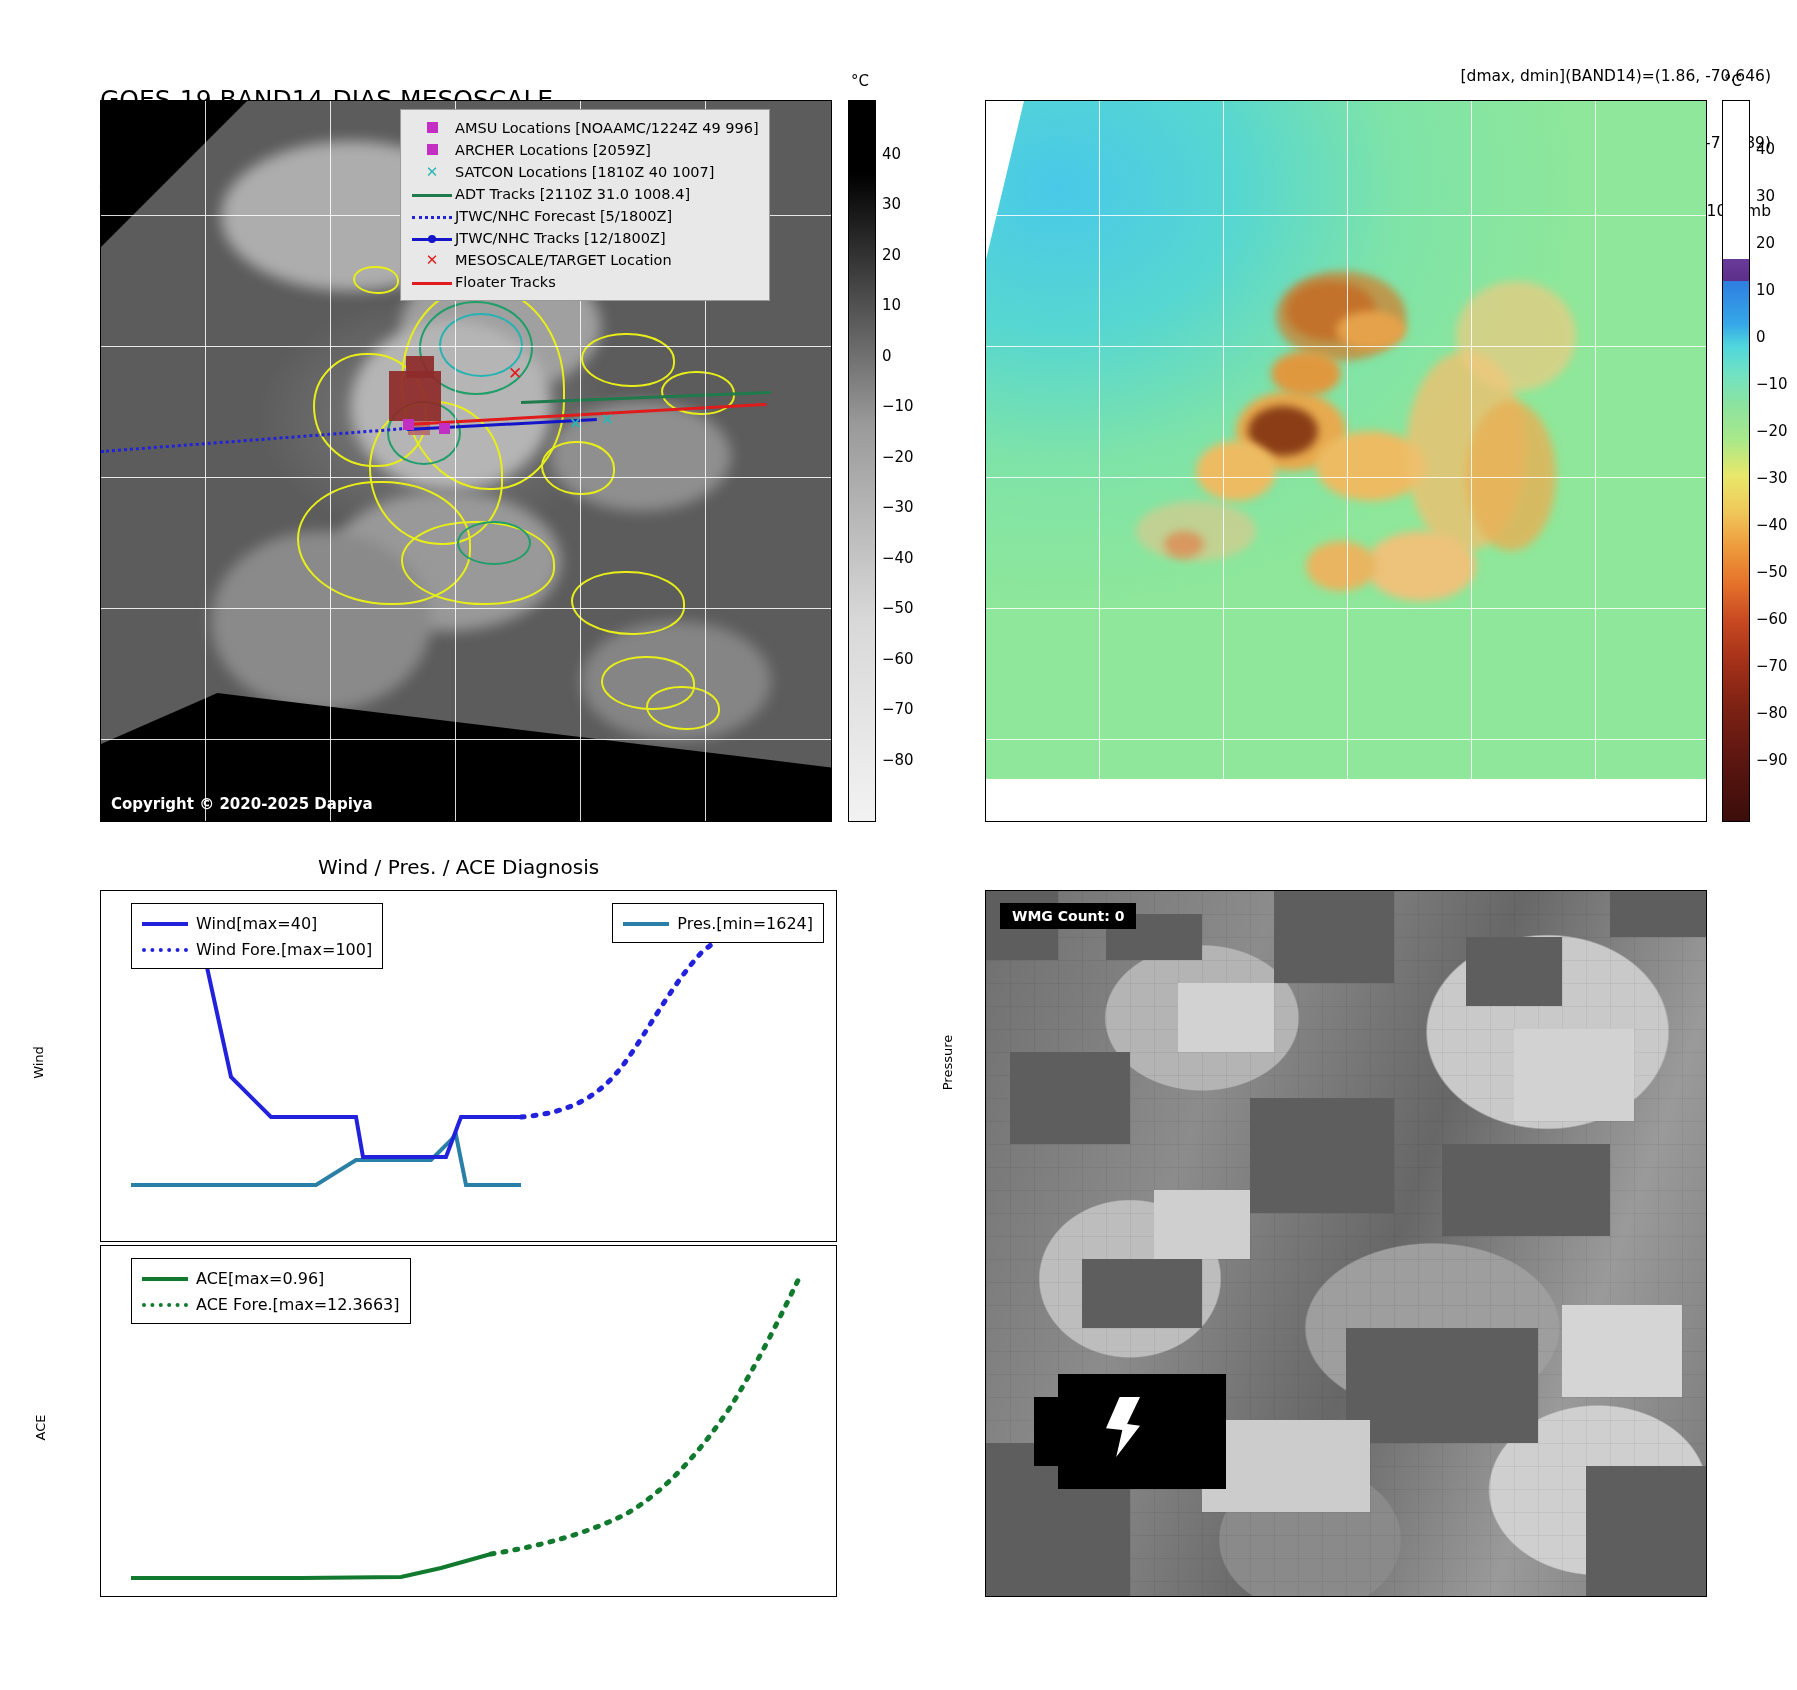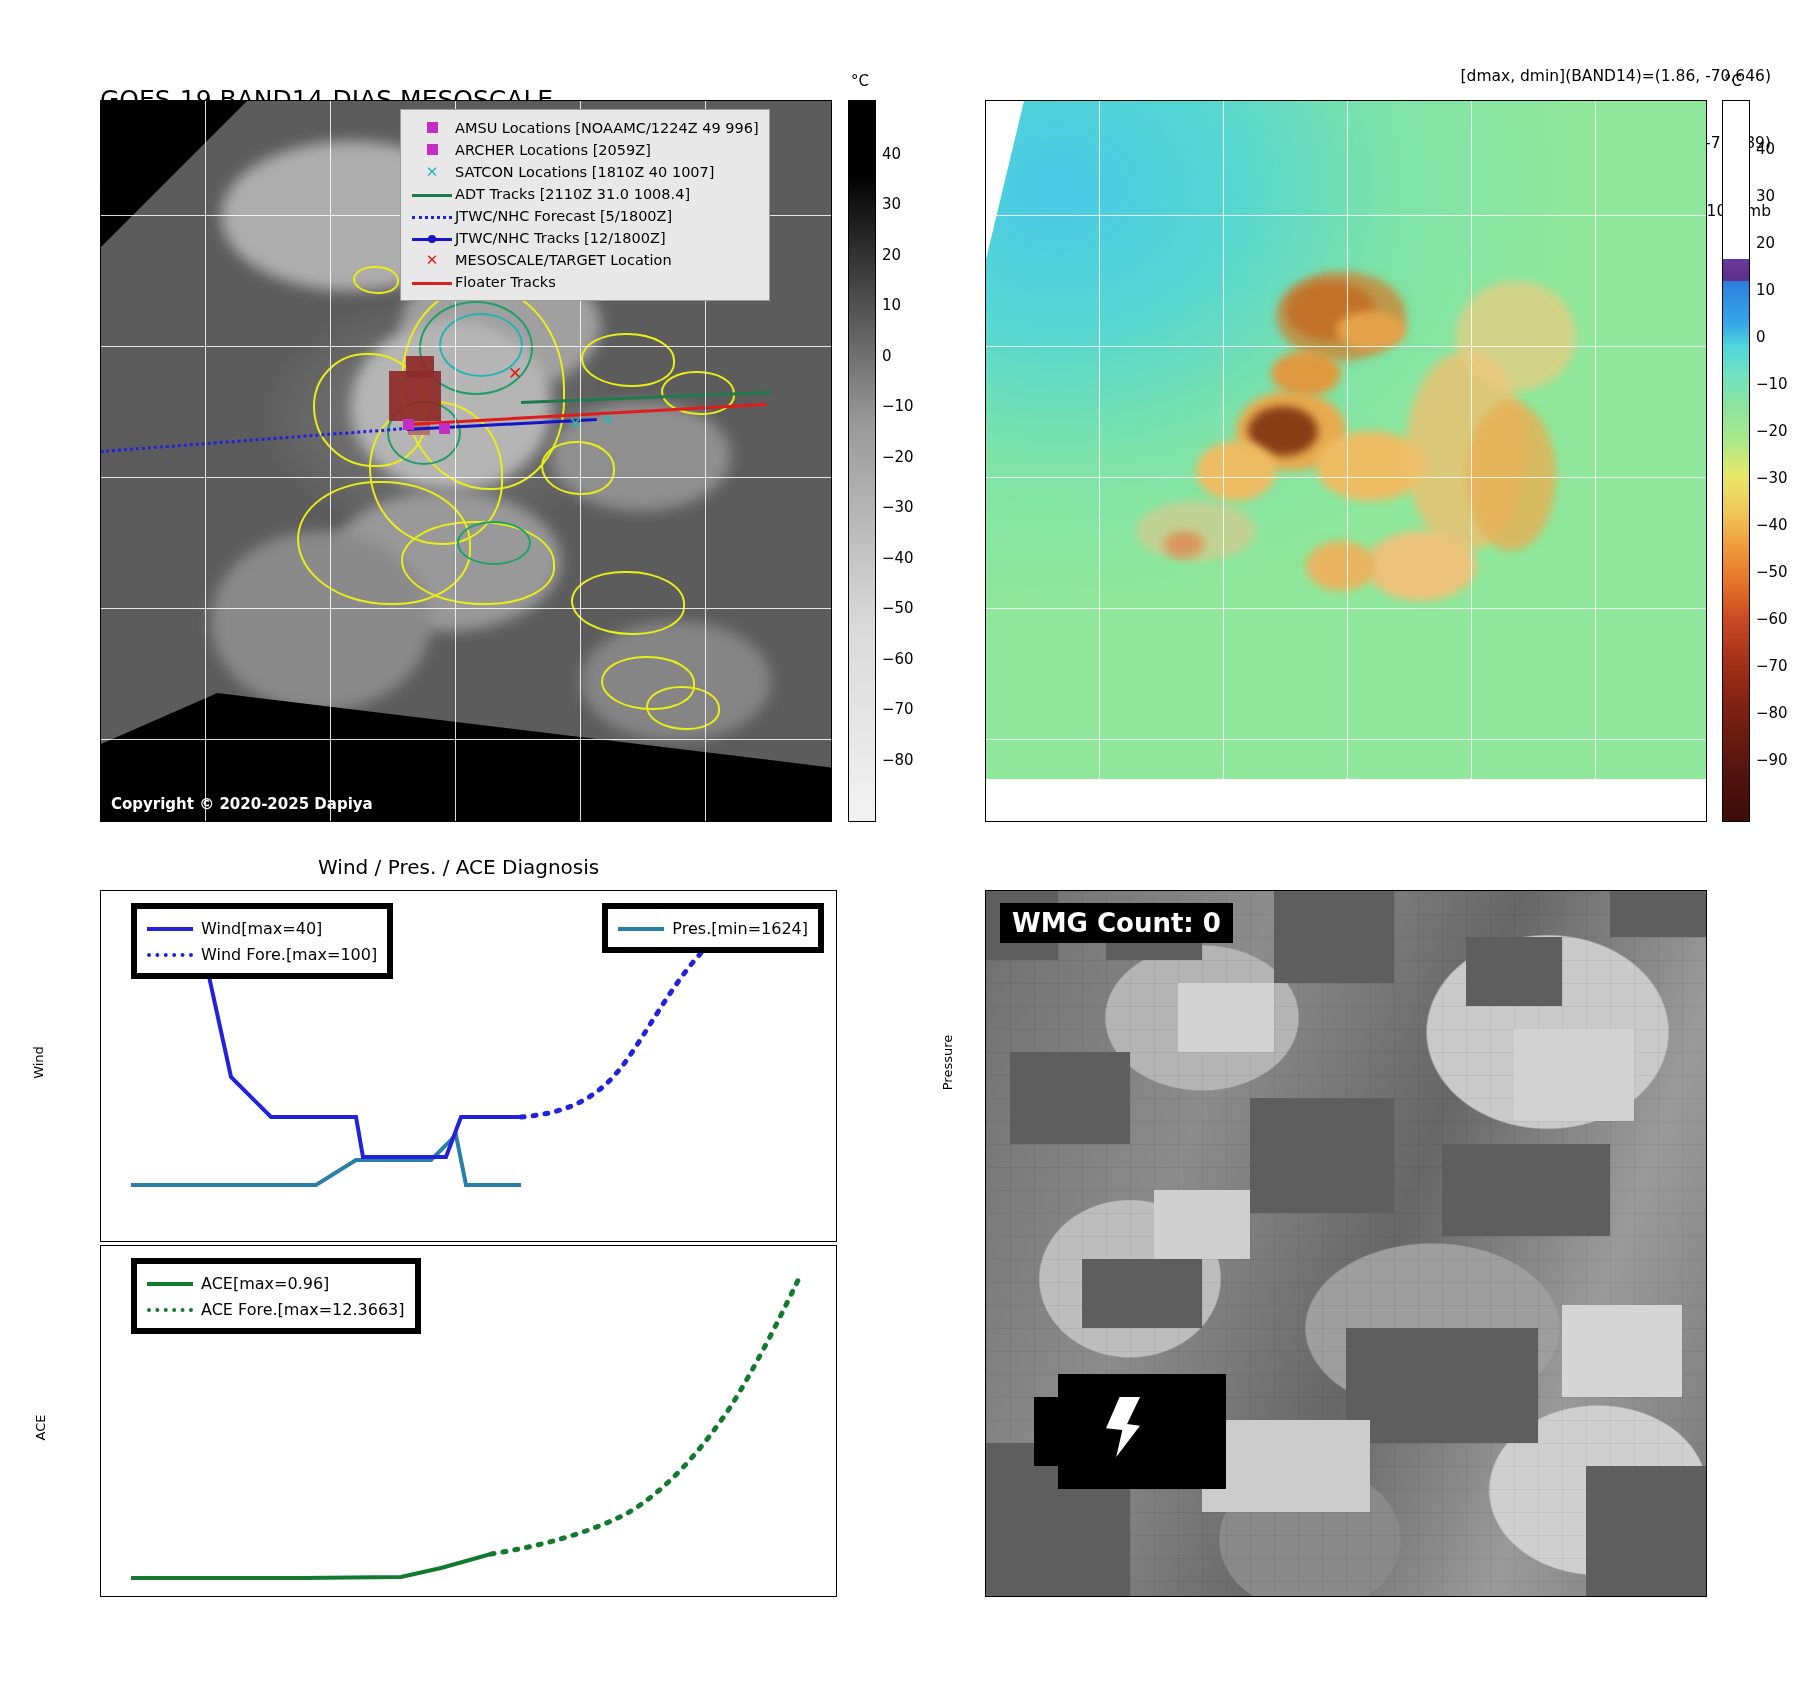--- a/index.html
+++ b/index.html
@@ -53,34 +53,34 @@
   }
   .awvblob{position:absolute;border-radius:50%;filter:blur(4px);}
   .awv-bottom{position:absolute;left:0;bottom:0;width:100%;height:42px;background:#fff;}
   .awv-left{position:absolute;left:0;top:0;width:38px;height:100%;background:#fff;clip-path:polygon(0 0,100% 0,0 22%);}
 
   
   #bl-title{position:absolute;left:318px;top:855px;font-size:20px;}
   #wind-frame{position:absolute;left:100px;top:890px;width:735px;height:350px;border:1px solid #000;background:#fff;overflow:hidden;}
   #ace-frame{position:absolute;left:100px;top:1245px;width:735px;height:350px;border:1px solid #000;background:#fff;overflow:hidden;}
   .axlabel{position:absolute;font-size:13px;transform-origin:center;}
-  .lgbox{position:absolute;background:#fff;border:6px solid #000000;font-size:16px;padding:6px 10px;}
+  .lgbox{position:absolute;background:#fff;border:1px solid #000000;font-size:16px;padding:6px 10px;}
   .lgrow{display:flex;align-items:center;height:26px;}
   .lgsym{flex:0 0 54px;}
   .s-windsolid{display:inline-block;width:46px;height:4px;background:#2222dd;vertical-align:middle;}
   .s-winddot{display:inline-block;width:46px;height:0;border-top:4px dotted #2222dd;vertical-align:middle;}
   .s-pres{display:inline-block;width:46px;height:4px;background:#2a7fa6;vertical-align:middle;}
   .s-acesolid{display:inline-block;width:46px;height:4px;background:#117a2e;vertical-align:middle;}
   .s-acedot{display:inline-block;width:46px;height:0;border-top:4px dotted #117a2e;vertical-align:middle;}
   .ltick{position:absolute;right:100%;transform:translateY(-50%);padding-right:8px;font-size:14.5px;}
   .rtick{position:absolute;left:100%;transform:translateY(-50%);padding-left:8px;font-size:14.5px;}
 
   
   #wmg-frame{position:absolute;left:985px;top:890px;width:720px;height:705px;border:1px solid #000;overflow:hidden;background:#7b7b7b;}
-  #wmg-badge{position:absolute;left:14px;top:12px;background:#000;color:#fff;font-size:26px;font-weight:bold;padding:5px 12px;}
+  #wmg-badge{position:absolute;left:14px;top:12px;background:#000;color:#fff;font-size:14px;font-weight:bold;padding:5px 12px;}
   .cellpx{position:absolute;}
 </style>
 </head>
 <body>
 
 <div id="tl-title">
   <div>GOES-19 BAND14-DIAS MESOSCALE</div>
   <div>Time: 2025/08/12 21:45:25Z</div>
 </div>
 

